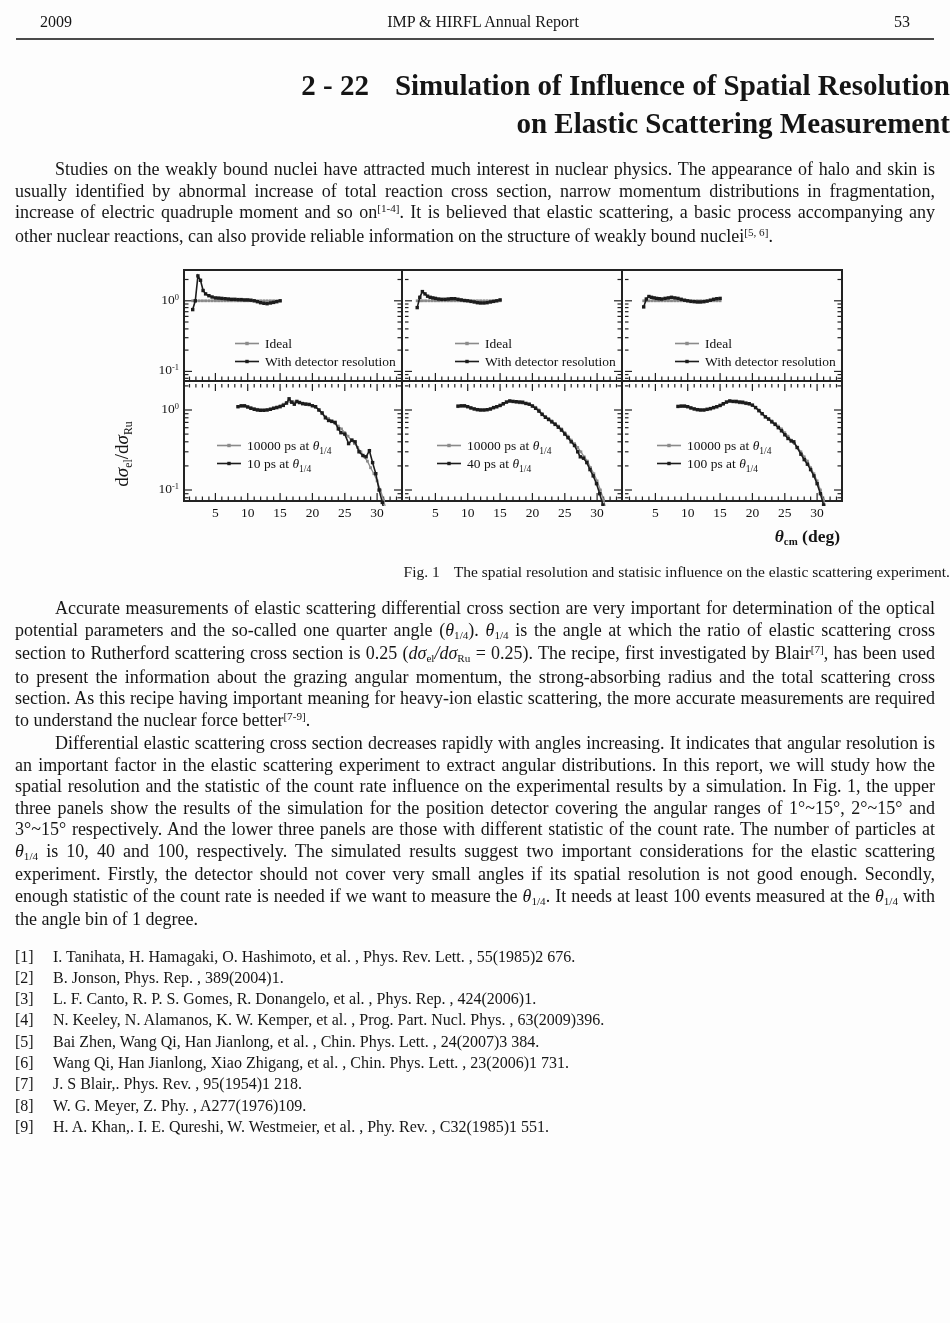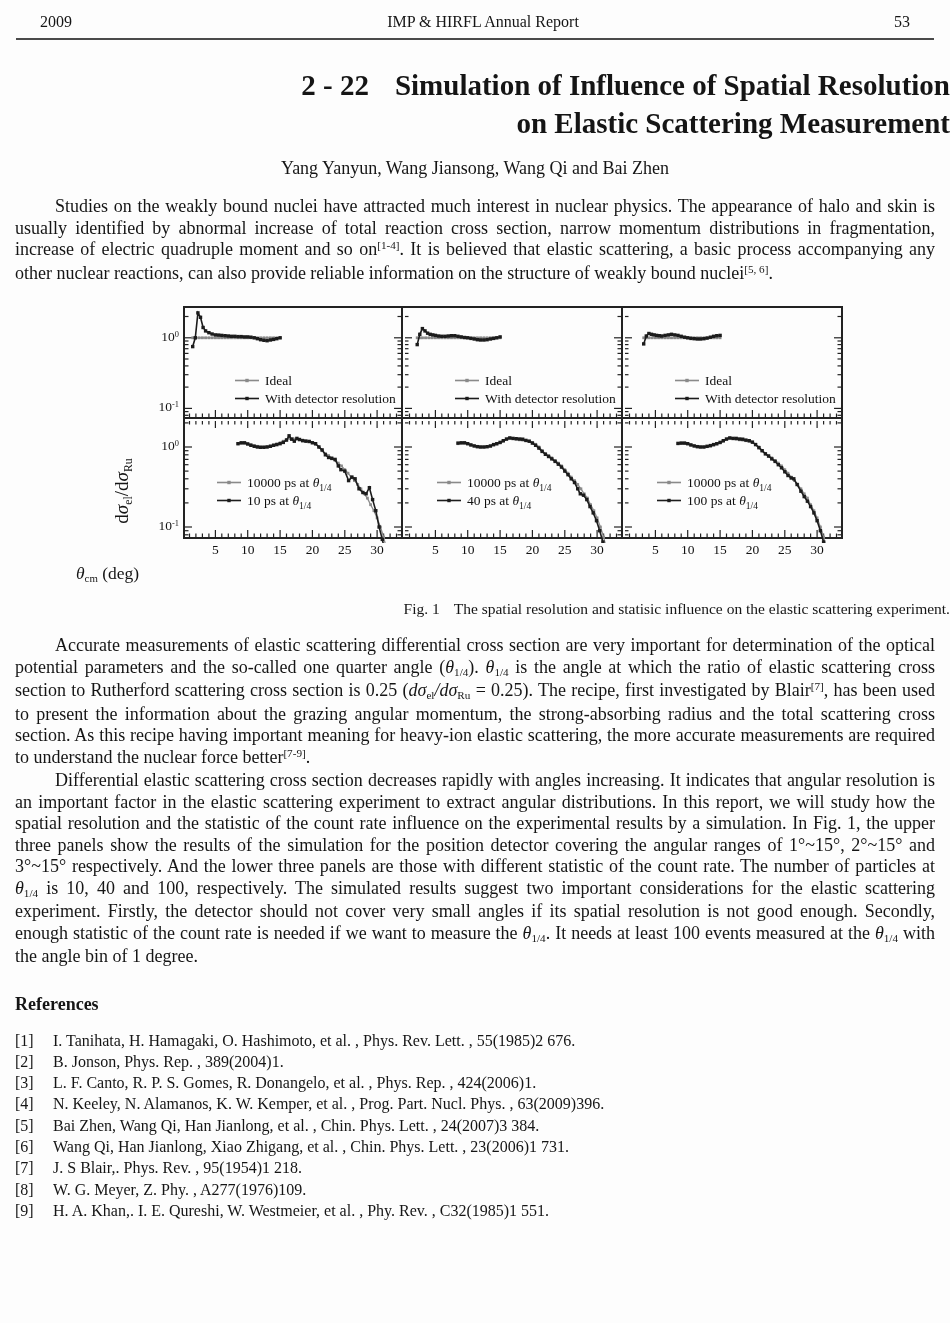--- a/index.html
+++ b/index.html
@@ -26,21 +26,21 @@
   
   .figure-wrap{margin-top:20px;}
   .fig-plot{display:flex;justify-content:center;position:relative;}
   .fig-ylabel{width:30px;position:relative;}
   .fig-ylabel > span{position:absolute;left:50%;top:185px;transform:translate(-50%,-50%) rotate(-90deg);
     white-space:nowrap;font-size:19px;}
   .fig-gutter{width:46px;position:relative;font-size:13.5px;}
   .fig-gutter .ytick{position:absolute;right:4px;white-space:nowrap;}
   .fig-grid{display:grid;grid-template-columns:repeat(3,220px);}
   .fig-grid svg{display:block;}
-  .fig-xtitle{text-align:left;font-size:17.5px;margin-top:2px;margin-left:76px;margin-right:110px;}
+  .fig-xtitle{text-align:right;font-size:17.5px;margin-top:2px;margin-left:76px;margin-right:110px;font-weight:bold;}
   .fig-caption{margin-top:16px;text-align:right;font-size:15.5px;}
   .fig-caption .cap-label{margin-right:14px;}
   
   .refs-heading{margin:26px 0 0 15px;font-size:18px;font-weight:bold;}
   .refs-list{margin-top:15px;padding:0 15px;font-size:16px;line-height:21.3px;}
   .ref-row{display:flex;}
   .ref-num{flex:0 0 38px;}
   .ref-text{flex:1;}
 </style>
 </head>
@@ -55,21 +55,20 @@
   </div>
   <div class="header-rule"></div>
 
   <div class="title-block">
     <div>
       <span class="title-num">2 - 22</span><span>Simulation of Influence of Spatial Resolution</span>
     </div>
     <div>on Elastic Scattering Measurement</div>
   </div>
 
-  <div class="authors">Yang Yanyun, Wang Jiansong, Wang Qi and Bai Zhen</div>
 
   <p class="body-par par-first">Studies on the weakly bound nuclei have attracted much interest in nuclear physics. The appearance of halo and skin is usually identified by abnormal increase of total reaction cross section, narrow momentum distributions in fragmentation, increase of electric quadruple moment and so on<sup>[1-4]</sup>. It is believed that elastic scattering, a basic process accompanying any other nuclear reactions, can also provide reliable information on the structure of weakly bound nuclei<sup>[5, 6]</sup>.</p>
 
   <div class="figure-wrap">
     <div class="fig-plot">
       <div class="fig-ylabel">
         <span>d<i>σ</i><sub>el</sub>/d<i>σ</i><sub>Ru</sub></span>
       </div>
       <div class="fig-gutter" id="fig-gutter">
           <span class="ytick" style="top: 23px;">10<sup>0</sup></span>
@@ -1117,21 +1116,20 @@
     </div>
     <div class="fig-xtitle"><i>θ</i><sub>cm</sub> (deg)</div>
     <div class="fig-caption">
       <span class="cap-label">Fig. 1</span><span>The spatial resolution and statisic influence on the elastic scattering experiment.</span>
     </div>
   </div>
 
   <p class="body-par" style="margin-top:17px">Accurate measurements of elastic scattering differential cross section are very important for determination of the optical potential parameters and the so-called one quarter angle (<i>θ</i><sub>1/4</sub>). <i>θ</i><sub>1/4</sub> is the angle at which the ratio of elastic scattering cross section to Rutherford scattering cross section is 0.25 (<i>dσ</i><sub>el</sub><i>/dσ</i><sub>Ru</sub> = 0.25). The recipe, first investigated by Blair<sup>[7]</sup>, has been used to present the information about the grazing angular momentum, the strong-absorbing radius and the total scattering cross section. As this recipe having important meaning for heavy-ion elastic scattering, the more accurate measurements are required to understand the nuclear force better<sup>[7-9]</sup>.</p>
   <p class="body-par">Differential elastic scattering cross section decreases rapidly with angles increasing. It indicates that angular resolution is an important factor in the elastic scattering experiment to extract angular distributions. In this report, we will study how the spatial resolution and the statistic of the count rate influence on the experimental results by a simulation. In Fig. 1, the upper three panels show the results of the simulation for the position detector covering the angular ranges of 1°~15°, 2°~15° and 3°~15° respectively. And the lower three panels are those with different statistic of the count rate. The number of particles at <i>θ</i><sub>1/4</sub> is 10, 40 and 100, respectively. The simulated results suggest two important considerations for the elastic scattering experiment. Firstly, the detector should not cover very small angles if its spatial resolution is not good enough. Secondly, enough statistic of the count rate is needed if we want to measure the <i>θ</i><sub>1/4</sub>. It needs at least 100 events measured at the <i>θ</i><sub>1/4</sub> with the angle bin of 1 degree.</p>
 
-  <div class="refs-heading">References</div>
   <div class="refs-list" id="refs-list">
       <div class="ref-row">
         <span class="ref-num">[1]</span>
         <span class="ref-text">I. Tanihata, H. Hamagaki, O. Hashimoto, et al. , Phys. Rev. Lett. , 55(1985)2 676.</span>
       </div>
       <div class="ref-row">
         <span class="ref-num">[2]</span>
         <span class="ref-text">B. Jonson, Phys. Rep. , 389(2004)1.</span>
       </div>
       <div class="ref-row">

